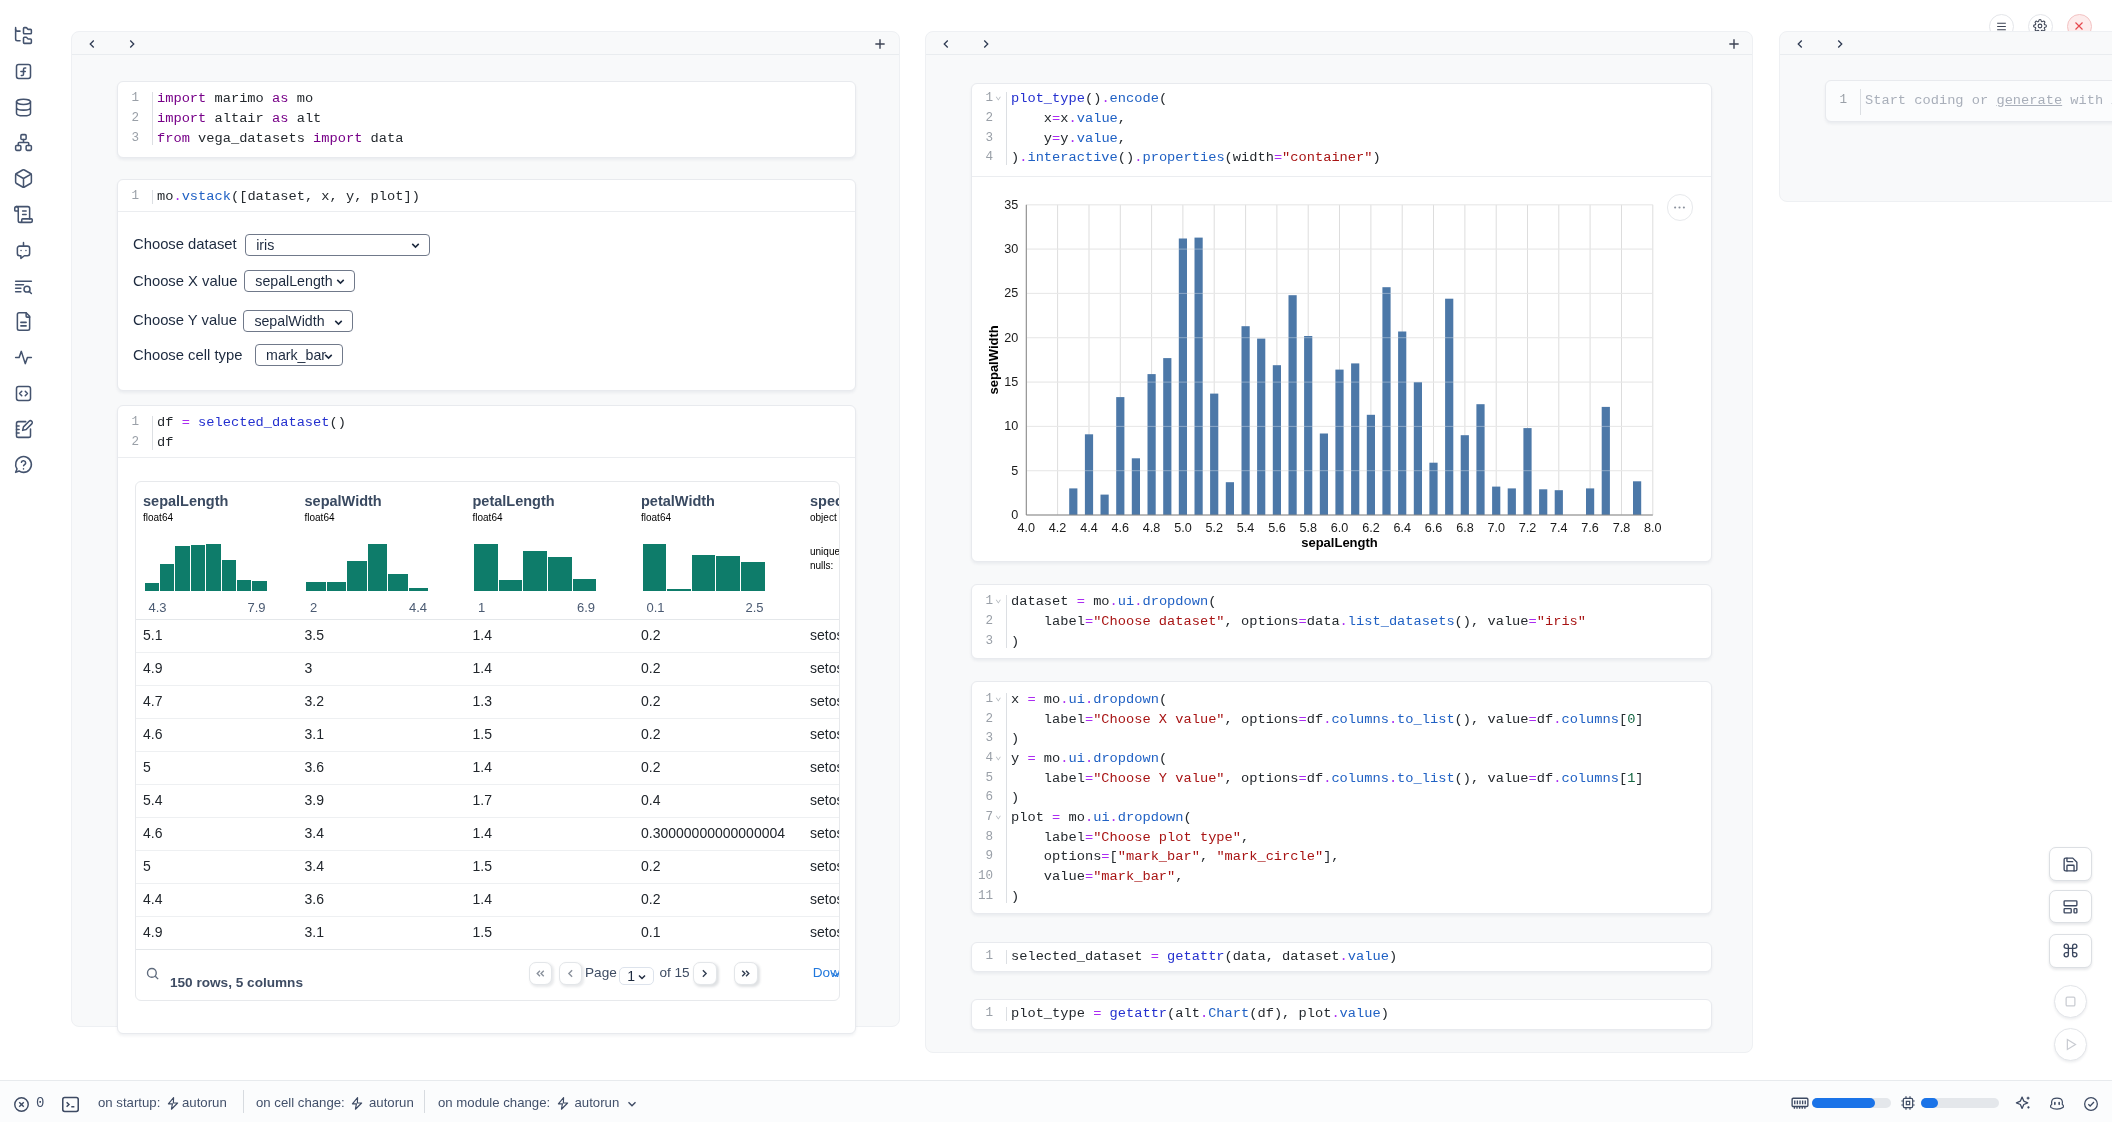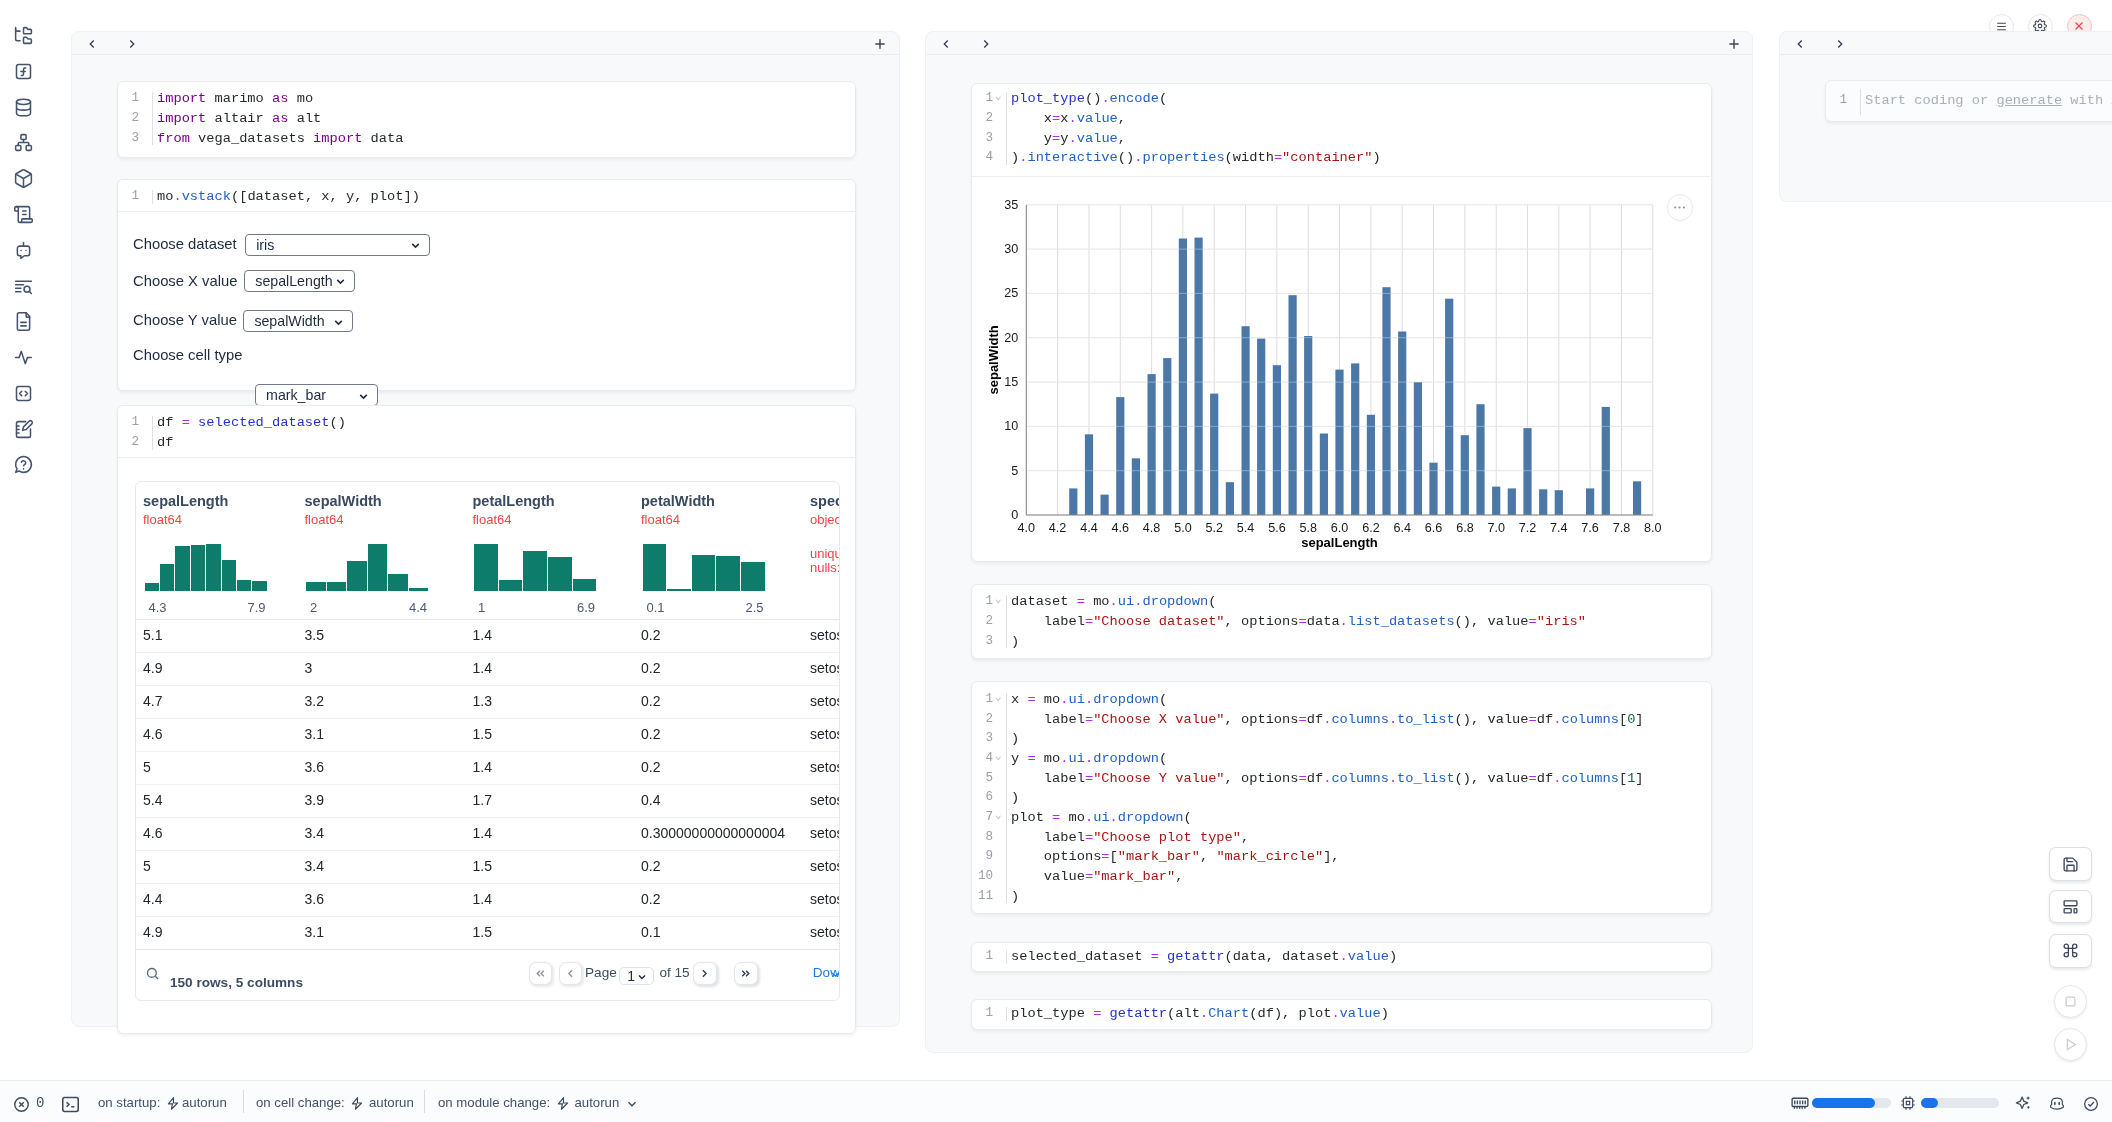--- a/index.html
+++ b/index.html
@@ -13,21 +13,21 @@
 i{font-style:normal;}
 .k{color:#770088;}.o{color:#a21caf;color:#ab2cf2;}.f{color:#2430cf;}.p{color:#2061c4;}.s{color:#a81414;}.n{color:#11653f;}
 .chev{stroke:#2e3a52;stroke-width:2.2;fill:none;}
 .tick{font-size:12.6px;fill:#1a1a1a;font-family:"Liberation Sans",sans-serif;}
 .atitle{font-size:13px;font-weight:bold;fill:#000;font-family:"Liberation Sans",sans-serif;}
 .sel{position:absolute;height:21.8px;background:#fff;border:1px solid #70798a;border-radius:4px;color:#1d2a3f;font-size:14.2px;}
 .sel span{position:absolute;left:10px;top:2px;}
 .lbl{position:absolute;font-size:14.8px;color:#1d2a3f;}
 .tbl{position:absolute;left:62px;top:74.6px;width:705px;height:520.4px;background:#fff;border:1px solid #e7e9ec;border-radius:6px;overflow:hidden;}
 .th{position:absolute;font-weight:bold;font-size:14.5px;color:#3a4a61;}
-.tt{position:absolute;font-size:13px;color:#ef4444;}
+.tt{position:absolute;font-size:10px;color:#000000;}
 .hist{position:absolute;width:123px;height:47px;}
 .hb{position:absolute;bottom:0;background:#0e7c6a;}
 .ta{position:absolute;font-size:13px;color:#4a5a72;}
 .td{position:absolute;font-size:14px;color:#21262c;}
 .tfoot{position:absolute;left:0;right:0;top:467.9px;height:50px;font-size:13.6px;color:#3e4c63;}
 .pgbtn{position:absolute;top:12.1px;width:23.4px;height:23.4px;background:#fff;border:1px solid #e3e6e9;border-radius:7px;box-shadow:1.5px 1.5px 2.5px rgba(30,40,60,0.14);display:flex;align-items:center;justify-content:center;}
 .pgbtn.dis{box-shadow:1.5px 1.5px 2.5px rgba(30,40,60,0.10);}
 .pgsel{position:absolute;left:483.2px;top:17.3px;width:35px;height:17.9px;background:#fff;border:1px solid #dde3ec;border-radius:5px;font-size:14px;color:#1d2a3f;}
 .cbtn{position:absolute;width:25px;height:25px;border-radius:50%;background:#fff;border:1px solid #e4e6ea;display:flex;align-items:center;justify-content:center;}
 .sqbtn{position:absolute;width:43.9px;height:33.4px;background:#fff;border:1px solid #dcdfe3;border-radius:7px;box-shadow:0 1.5px 2.5px rgba(30,40,60,0.10);display:flex;align-items:center;justify-content:center;}
@@ -149,21 +149,21 @@
         </svg>
       </div>
       <div class="lbl" style="left:15px;top:132.0px;">Choose Y value</div>
       <div class="sel" style="left:125.4px;top:130.2px;width:109.8px;">
         <span>sepalWidth</span>
         <svg width="13" height="13" viewBox="0 0 24 24" fill="none" stroke="#1d2a3f" stroke-width="2.8" style="position:absolute;right:7px;top:4.5px;">
           <path d="M6 9l6 6 6-6"></path>
         </svg>
       </div>
       <div class="lbl" style="left:15px;top:167.2px;">Choose cell type</div>
-      <div class="sel" style="left:137.1px;top:164.3px;width:123px;margin-top:40px;">
+      <div class="sel" style="left:137.1px;top:164.3px;width:88px;">
         <span>mark_bar</span>
         <svg width="13" height="13" viewBox="0 0 24 24" fill="none" stroke="#1d2a3f" stroke-width="2.8" style="position:absolute;right:7px;top:4.5px;">
           <path d="M6 9l6 6 6-6"></path>
         </svg>
       </div>
     </div>
     <div class="cell" style="left:45px;top:373px;width:739px;height:629px;">
       <div class="cl" style="top:7.28px;left:0px;"><span class="ln">1</span><span class="ct">df <i class="o">=</i> <i class="f">selected_dataset</i>()</span></div>
       <div class="cl" style="top:26.93px;left:0px;"><span class="ln">2</span><span class="ct">df</span></div>
       <div class="lnsep" style="top:10.28px;left:34px;height:33.30px;"></div>

